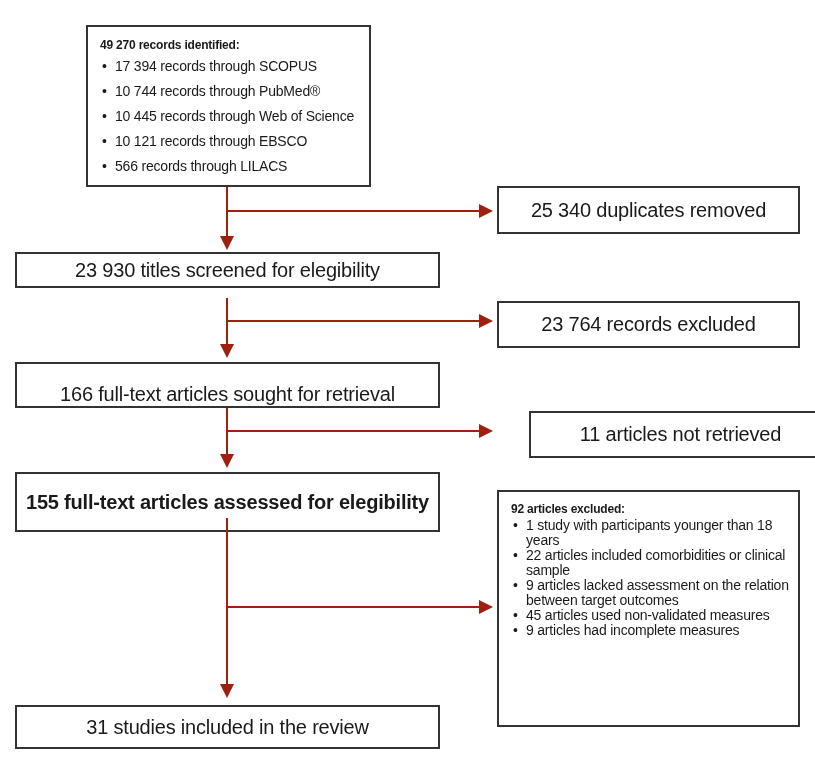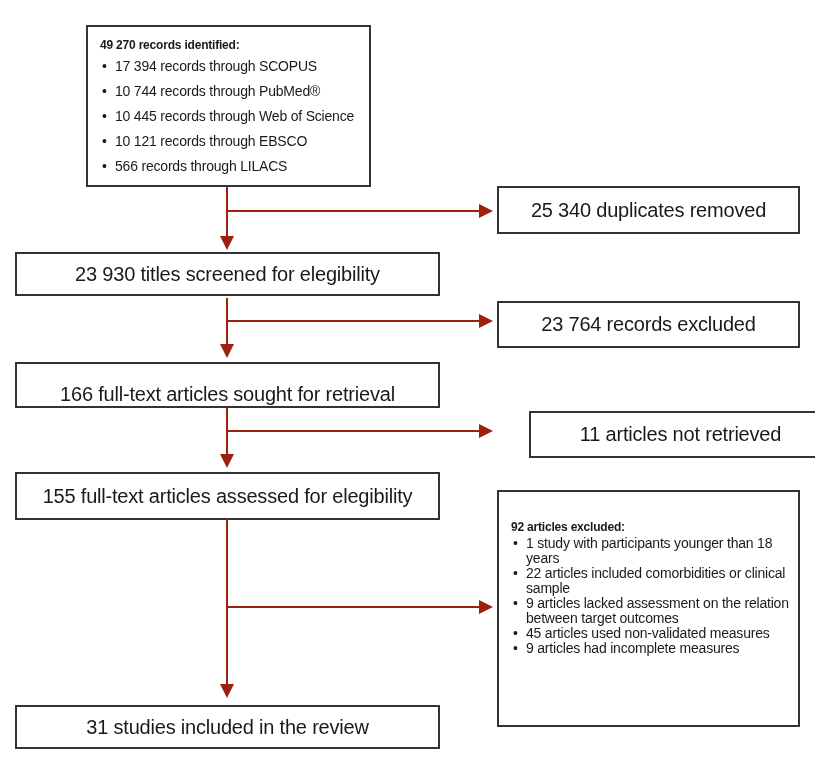--- a/index.html
+++ b/index.html
@@ -37,27 +37,27 @@
     font-size:14px;
     letter-spacing:-0.2px;
     line-height:24px;
   }
   ul.bullets li::before {
     content:"\2022";
     position:absolute; left:2px;
   }
   #box-identification { left:86px; top:25px; width:285px; height:162px; padding:11px 8px 0 12px; }
   #box-identification ul.bullets li { line-height:25px; }
-  #box-screened      { left:15px;  top:252px; width:425px; height:44px;justify-content:center; }
+  #box-screened      { left:15px;  top:252px; width:425px; height:36px;justify-content:center; }
   #box-duplicates    { left:497px; top:186px; width:303px; height:48px; }
   #box-rec-excluded  { left:497px; top:301px; width:303px; height:47px; }
   #box-sought        { left:15px;  top:362px; width:425px; height:46px;align-items:flex-end; }
   #box-not-retrieved { left:497px; top:411px; width:303px; height:47px;margin-left:32px; }
-  #box-assessed      { left:15px;  top:472px; width:425px; height:48px; }
-  #box-art-excluded  { left:497px; top:490px; width:303px; height:237px; padding:28px 6px 0 12px; }
+  #box-assessed      { left:15px;  top:472px; width:425px; height:60px;font-weight:bold; }
+  #box-art-excluded  { left:497px; top:490px; width:303px; height:237px; padding:10px 6px 0 12px; }
   #box-art-excluded ul.bullets li { line-height:15px; }
   #box-included      { left:15px;  top:705px; width:425px; height:44px; }
 
   .vline { position:absolute; width:2px;  background:var(--arrow,#9e200f); }
   .hline { position:absolute; height:2px; background:var(--arrow,#9e200f); }
   .head-down {
     position:absolute; width:0; height:0;
     border-left:7px solid transparent;
     border-right:7px solid transparent;
     border-top:14px solid var(--arrow,#9e200f);

